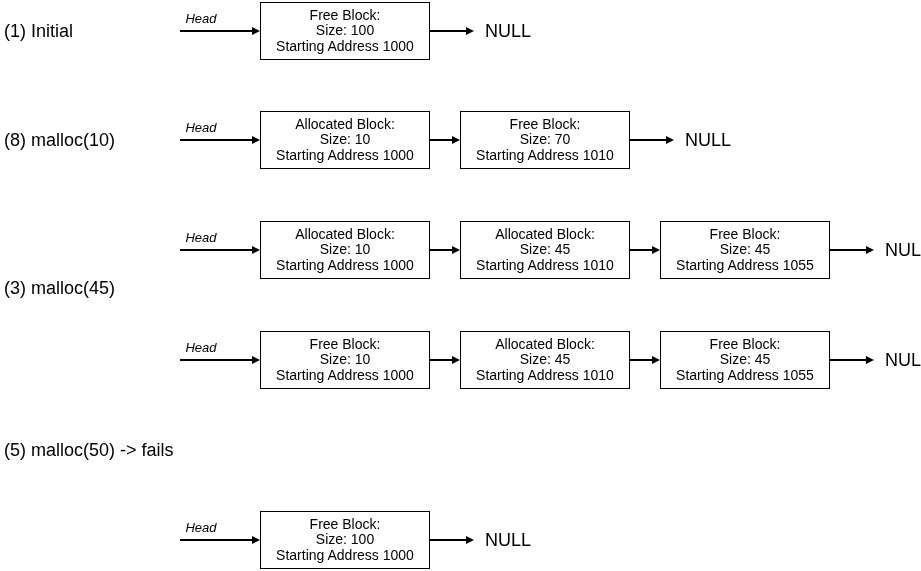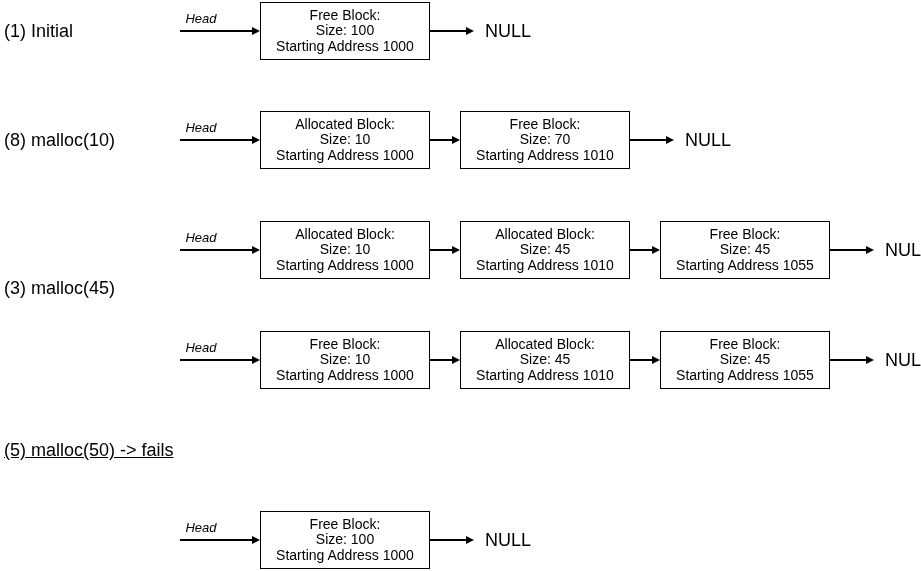--- a/index.html
+++ b/index.html
@@ -185,21 +185,21 @@
     <div class="block" style="left: 660px; top: 331px; width: 170px; height: 58px;">
       <div class="block-line">Free Block:</div>
       <div class="block-line">Size: 45</div>
       <div class="block-line">Starting Address 1055</div>
     </div>
     <div class="arrow" style="left: 830px; top: 355px; width: 44px;">
       <div class="arrow-line"></div>
       <div class="arrow-head"></div>
     </div>
     <div class="txt" style="left: 885px; top: 360px;">NULL</div>
-    <div class="txt" style="left: 4px; top: 450px; text-decoration: underline;">(5) malloc(50) -&gt; fails</div>
+    <div class="txt" style="left: 4px; top: 450px;">(5) malloc(50) -&gt; fails</div>
     <div class="arrow" style="left: 180px; top: 535px; width: 80px;">
       <div class="arrow-line"></div>
       <div class="arrow-head"></div>
     </div>
     <div class="head-label" style="left: 177px; top: 520px;">Head</div>
     <div class="block" style="left: 260px; top: 511px; width: 170px; height: 58px;">
       <div class="block-line">Free Block:</div>
       <div class="block-line">Size: 100</div>
       <div class="block-line">Starting Address 1000</div>
     </div>

